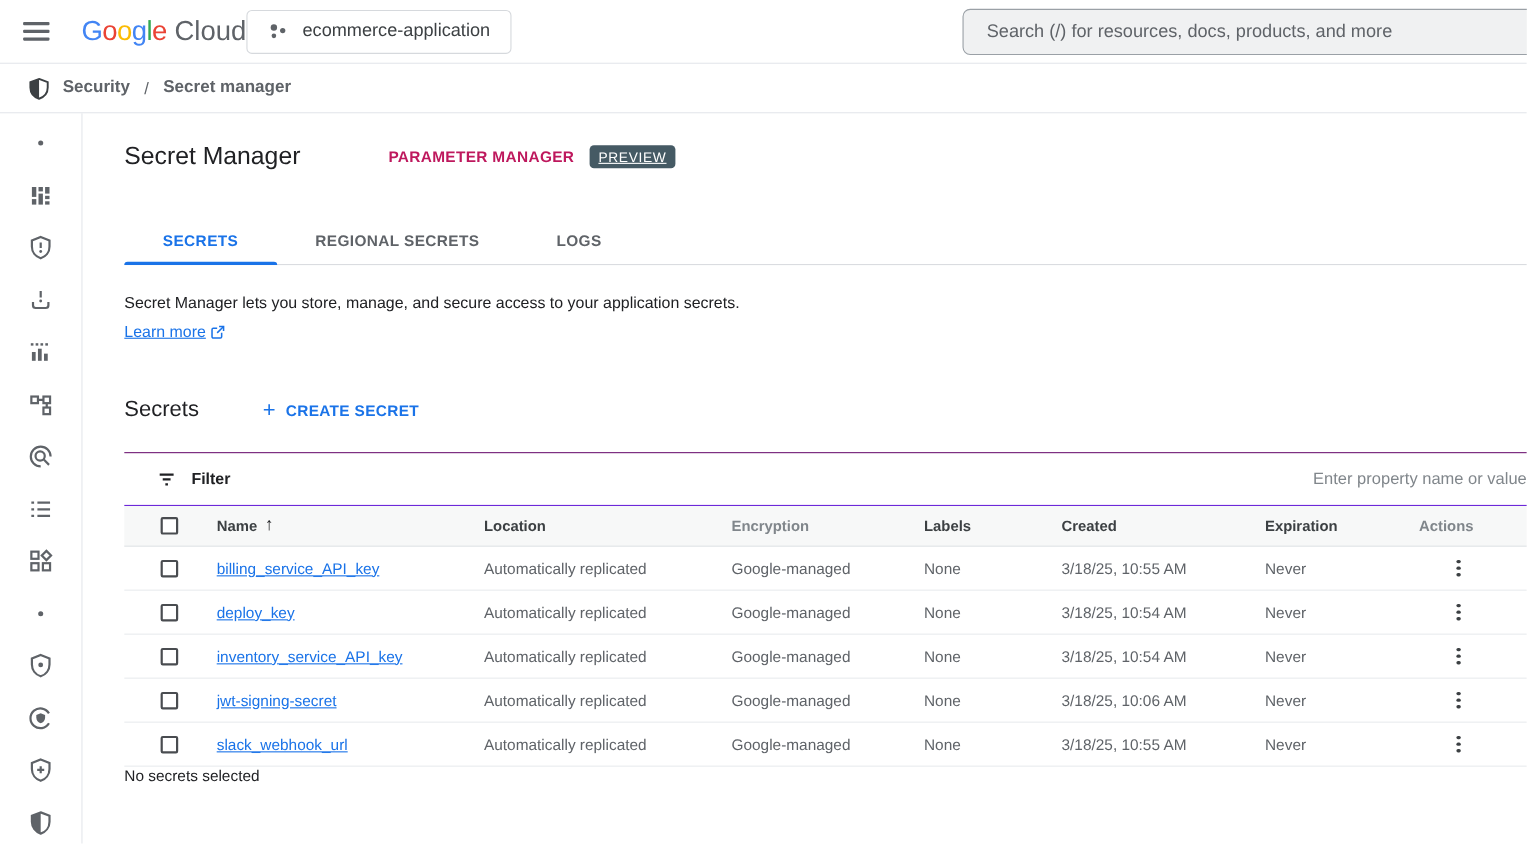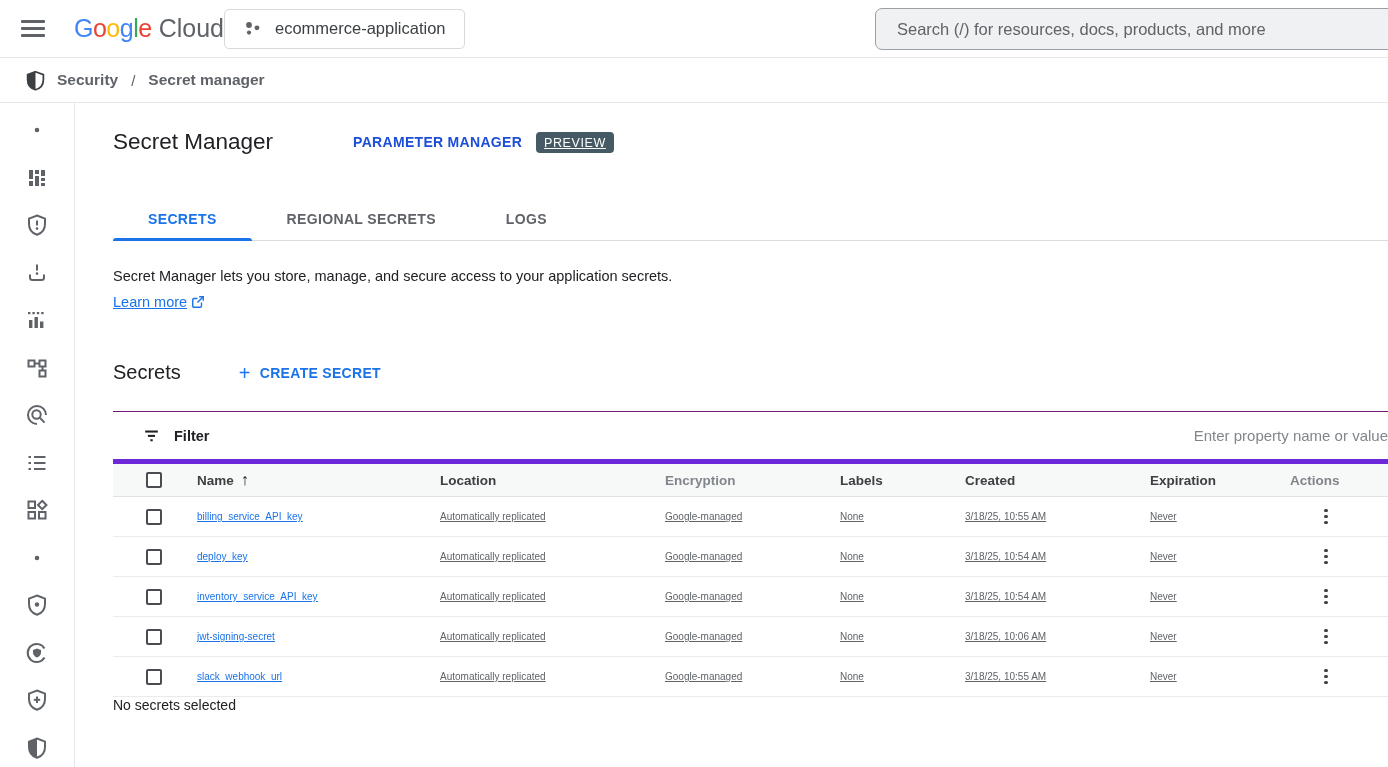--- a/index.html
+++ b/index.html
@@ -30,21 +30,21 @@
   
   .bodywrap { display:flex; height:664px; }
   .rail { width:75px; border-right:1px solid #e4e7eb; display:flex; flex-direction:column; align-items:center;
     padding-top:15px; gap:23.5px; flex-shrink:0; }
   .rail .ricon { width:24px; height:24px; display:flex; align-items:center; justify-content:center; cursor:pointer; color:#5f6368; }
 
   .content { flex:1; padding-left:38px; position:relative; }
 
   .title-row { display:flex; align-items:center; margin-top:26px; }
   .page-title { font-size:22.5px; font-weight:400; color:#202124; }
-  .param-link { margin-left:80px; font-size:14px; font-weight:700; letter-spacing:0.3px; color:#1d4ed8; cursor:pointer; text-decoration:none; }
+  .param-link { margin-left:80px; font-size:14px; font-weight:700; letter-spacing:0.3px; color:#be185d; cursor:pointer; text-decoration:none; }
   .preview-badge { margin-left:14px; background:#455a64; color:#fff; font-size:12.5px; font-weight:500;
     letter-spacing:0.6px; padding:4px 8px 3px; border-radius:4px;text-decoration:underline; }
 
   .tabs { display:flex; margin-top:47px; border-bottom:1px solid #dadce0; }
   .tab { padding:9px 35px 13px; font-size:14px; font-weight:700; letter-spacing:0.35px; color:#5f6368;
     cursor:pointer; position:relative; }
   .tab.active { color:#1a73e8; }
   .tab.active::after { content:""; position:absolute; left:0; right:0; bottom:-1px; height:3px;
     background:#1a73e8; border-radius:3px 3px 0 0; }
 
@@ -60,26 +60,26 @@
   .create-btn .plus { font-size:20px; font-weight:400; line-height:14px; }
 
   .card { margin-top:27px; }
   .filter-row { height:48px; display:flex; align-items:center; border-top:1px solid #701a75; padding-left:29px; gap:13px; }
   .filter-label { font-size:14.5px; font-weight:700; color:#202124; }
   .filter-row input { flex:1; border:none; outline:none; font-size:15px; margin-left:7px;
     font-family:"Liberation Sans", sans-serif; color:#202124;text-align:right; }
   .filter-row input::placeholder { color:#80868b; opacity:1; }
 
   .grid-row { display:grid; grid-template-columns:70px 243px 225px 175px 125px 185px 140px 1fr; align-items:center; }
-  .thead { height:38px; background:#f7f8f8; border-top:5px solid #6d28d9; border-bottom:1px solid #e0e3e6; }
+  .thead { height:38px; background:#f7f8f8; border-top:1px solid #6d28d9; border-bottom:1px solid #e0e3e6; }
   .th { font-size:13.5px; font-weight:700; color:#3c4043; padding-left:14px; display:flex; align-items:center; gap:7px; }
   .th.muted { color:#80868b; }
   .sort-arrow { font-size:16px; color:#202124; }
   .trow { height:40px; border-bottom:1px solid #e9ebee; }
-  .td { font-size:10px; color:#5f6368; padding-left:14px; white-space:nowrap; overflow:hidden;text-decoration:underline; }
+  .td { font-size:14px; color:#5f6368; padding-left:14px; white-space:nowrap; overflow:hidden; }
   .td.name a { color:#1a73e8; text-decoration:underline; cursor:pointer; }
   .cb-cell { display:flex; justify-content:center; padding-left:12px; }
   .checkbox { width:16px; height:16px; border:2px solid #494c50; border-radius:2px; background:#fff; cursor:pointer; }
   .kebab { display:flex; flex-direction:column; gap:2.6px; width:24px; align-items:center; padding:5px 0; cursor:pointer; margin-left:24px; }
   .kebab i { width:3.6px; height:3.6px; background:#3c4043; border-radius:50%; }
 
   .footer-status { font-size:14px; color:#202124; }
 
   svg { display:block; }
 </style>

